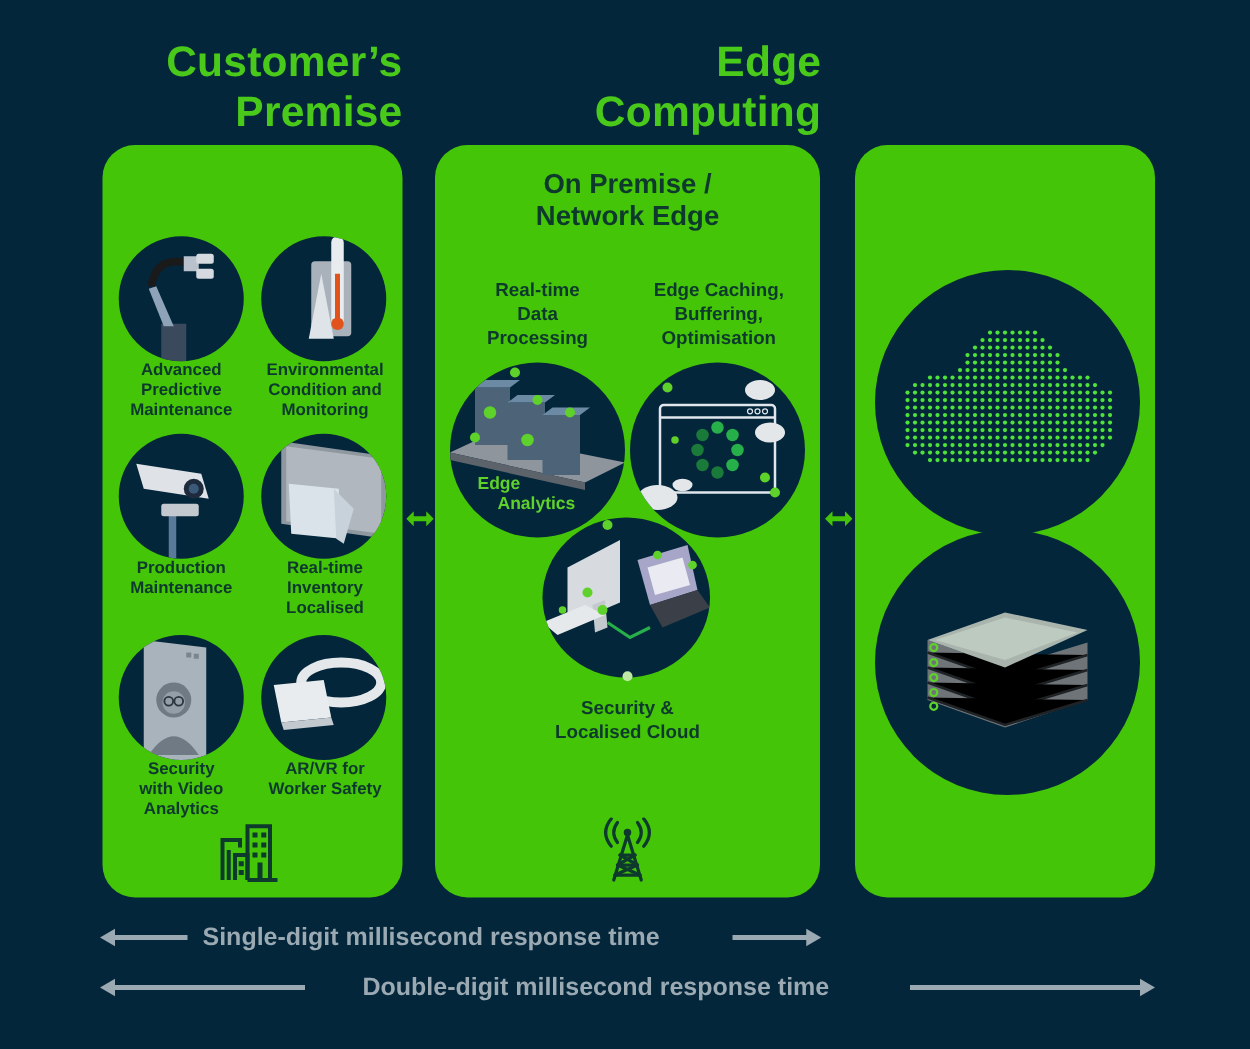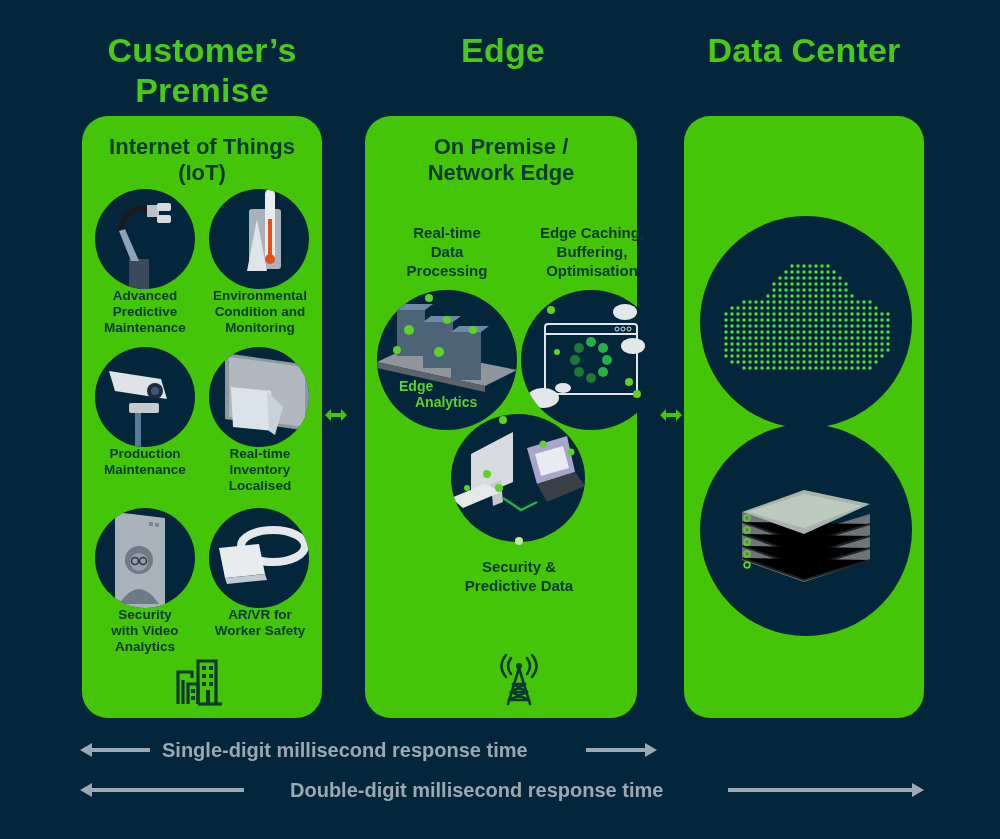--- a/index.html
+++ b/index.html
@@ -1,20 +1,20 @@
 <!DOCTYPE html>
 <html><head>
 <meta charset="utf-8">
 <style>
   * { box-sizing: border-box; margin: 0; padding: 0; }
   html, body { width: 1000px; height: 839px; background: #03263b; overflow: hidden; }
   body { position: relative; font-family: "Liberation Sans", "DejaVu Sans", sans-serif; }
 
   .col-title { position: absolute; color: #49c91a; font-weight: 700; font-size: 34px; line-height: 40px; text-align: center; letter-spacing: 0.2px; }
-  .col-title span { display: block; }
+  .col-title span { display: block; text-align: right; }
 
   .panel { position: absolute; top: 116px; height: 602px; background: #44c508; border-radius: 26px; }
   .panel-heading { position: absolute; left: 0; right: 0; text-align: center; color: #0d3a2c; font-weight: 700; font-size: 22px; line-height: 26px; }
   .panel-heading span { display: block; }
 
   .circle { position: absolute; border-radius: 50%; background: #03263b; overflow: hidden; }
   .item-label { position: absolute; text-align: center; color: #0d3a2c; font-weight: 700; font-size: 13.5px; line-height: 16px; }
   .item-label span { display: block; text-align: center; }
   .mid-label { font-size: 15px; line-height: 19px; }
 
@@ -30,30 +30,26 @@
 </style>
 </head>
 <body>
 
 <div class="col-title" style="left:82px; width:240px; top:30px;">
   <span>Customer’s</span>
   <span>Premise</span>
 </div>
 <div class="col-title" style="left:349px; width:308px; top:30px;">
   <span>Edge</span>
+  <span>Computing</span>
 </div>
 <div class="col-title" style="left:684px; width:240px; top:30px;">
-  <span>Data Center</span>
 </div>
 
 <div class="panel" style="left:82px; width:240px;">
-  <div class="panel-heading" style="top:18px;">
-    <span>Internet of Things</span>
-    <span>(IoT)</span>
-  </div>
 
   <div class="circle" style="left:13px; top:73px; width:100px; height:100px;">
     <svg width="100" height="100" viewBox="0 0 100 100">
       <rect x="34" y="70" width="20" height="30" fill="#3a4a5c"></rect>
       <polygon points="36,72 44,72 30,40 24,42" fill="#8fa3b8"></polygon>
       <path d="M26 40 Q30 14 58 22" stroke="#1a1a1a" stroke-width="6" fill="none"></path>
       <rect x="52" y="16" width="12" height="12" fill="#b9c2cc"></rect>
       <rect x="62" y="14" width="14" height="8" rx="2" fill="#d4dae0"></rect>
       <rect x="62" y="26" width="14" height="8" rx="2" fill="#d4dae0"></rect>
     </svg>
@@ -160,21 +156,21 @@
     </svg>
   </div>
 </div>
 
 <div class="conn" style="left:325px; top:409px;">
   <svg width="22" height="12" viewBox="0 0 22 12">
     <polygon points="0,6 6,0 6,4 16,4 16,0 22,6 16,12 16,8 6,8 6,12" fill="#44c508"></polygon>
   </svg>
 </div>
 
-<div class="panel" style="left:365px; width:272px;">
+<div class="panel" style="left:348px; width:308px;">
   <div class="panel-heading" style="top:18px;">
     <span>On Premise /</span>
     <span>Network Edge</span>
   </div>
 
   <div class="item-label mid-label" style="left:8px; width:148px; top:107px;">
     <span>Real-time</span>
     <span>Data</span>
     <span>Processing</span>
   </div>
@@ -263,21 +259,21 @@
           <circle cx="92" cy="30" r="3.5"></circle>
         <circle cx="120" cy="38" r="3.5"></circle>
           <circle cx="16" cy="74" r="3"></circle>
       </g>
     </svg>
   </div>
   <div style="position:absolute; left:150px; top:421px; width:8px; height:8px; border-radius:50%; background:#bfe8a5;"></div>
 
   <div class="item-label mid-label" style="left:60px; width:188px; top:441px;">
     <span>Security &amp;</span>
-    <span>Predictive Data</span>
+    <span>Localised Cloud</span>
   </div>
 
   <div style="position:absolute; left:132px; top:538px; width:44px; height:52px;">
     <svg width="44" height="52" viewBox="0 0 44 52">
       <g fill="none" stroke="#0d3a2c" stroke-width="2.6" stroke-linecap="round">
         <path d="M14 4 Q8 12 14 20"></path>
           <path d="M9 1 Q0 12 9 23"></path>
         <path d="M30 4 Q36 12 30 20"></path>
           <path d="M35 1 Q44 12 35 23"></path>
         <path d="M22 14 L11 50 M22 14 L33 50"></path>

